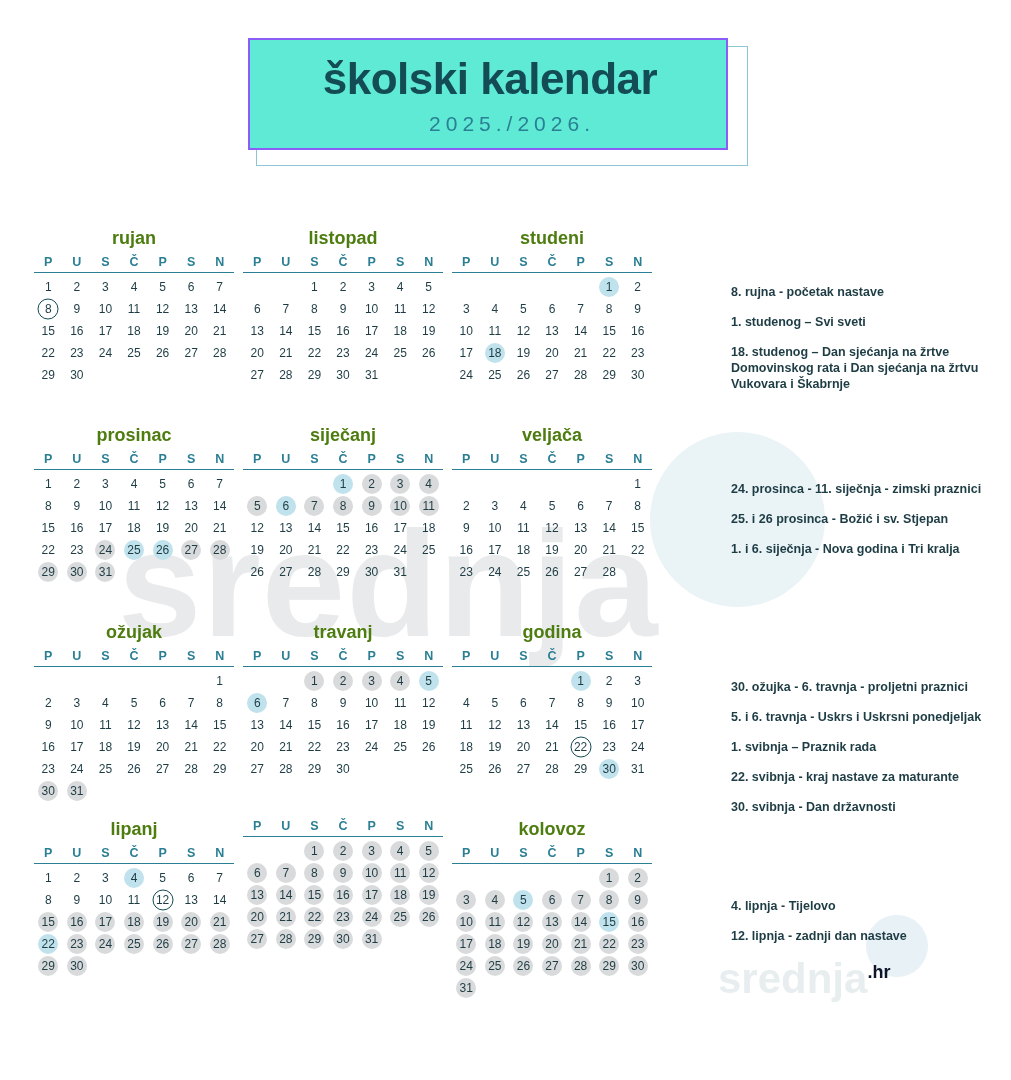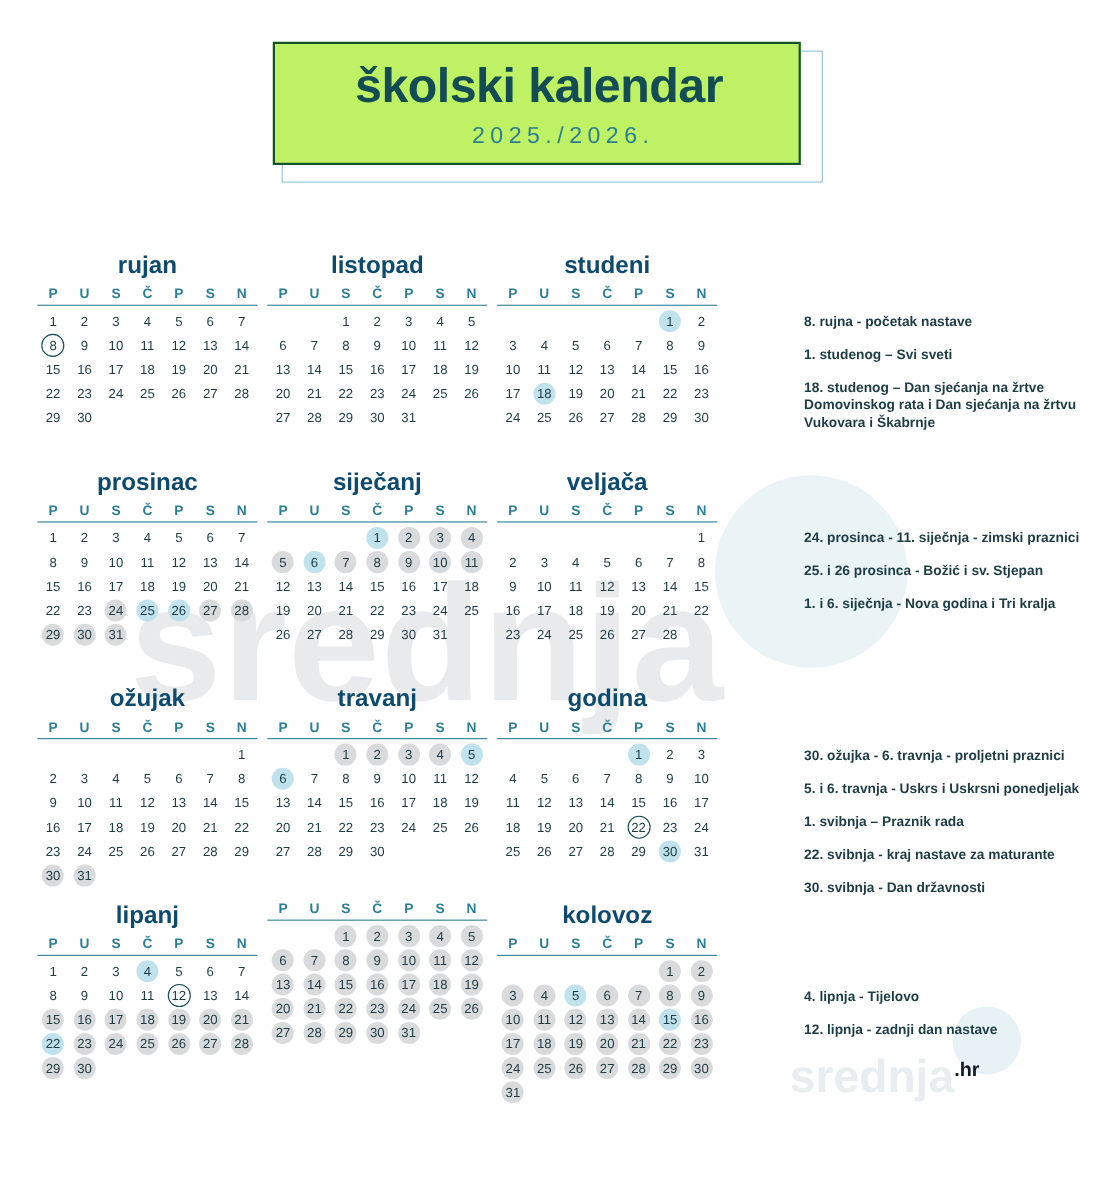--- a/index.html
+++ b/index.html
@@ -69,22 +69,22 @@
   .header-box-outer {
     position: absolute;
     left: 8px; top: 8px;
     width: 492px; height: 120px;
     border: 1px solid #8cc5d4;
   }
   .header-box-inner {
     position: absolute;
     left: 0; top: 0;
     width: 480px; height: 112px;
-    border: 2px solid #14532d;
-    background: #bef264;
+    border: 2px solid #8b5cf6;
+    background: #5eead4;
   }
   .header-title {
     position: absolute;
     left: 0; top: 14px;
     width: 480px;
     text-align: center;
     font-size: 44px;
     font-weight: 700;
     color: #134c54;
     letter-spacing: -0.5px;
@@ -107,23 +107,23 @@
   .month {
     position: absolute;
     width: 200px;
   }
   .month.c0 { left: 34px; }
   .month.c1 { left: 243px; }
   .month.c2 { left: 452px; }
 
   .month-name {
     text-align: center;
-    font-size: 22px;
+    font-size: 18px;
     font-weight: 700;
-    color: #0c4a6e;
+    color: #4d7c0f;
     margin-bottom: 6px;
   }
   .dow-row {
     display: grid;
     grid-template-columns: repeat(7, 1fr);
     border-bottom: 1.5px solid #2b7f94;
     padding-bottom: 3px;
     margin-bottom: 3px;
   }
   .dow {

